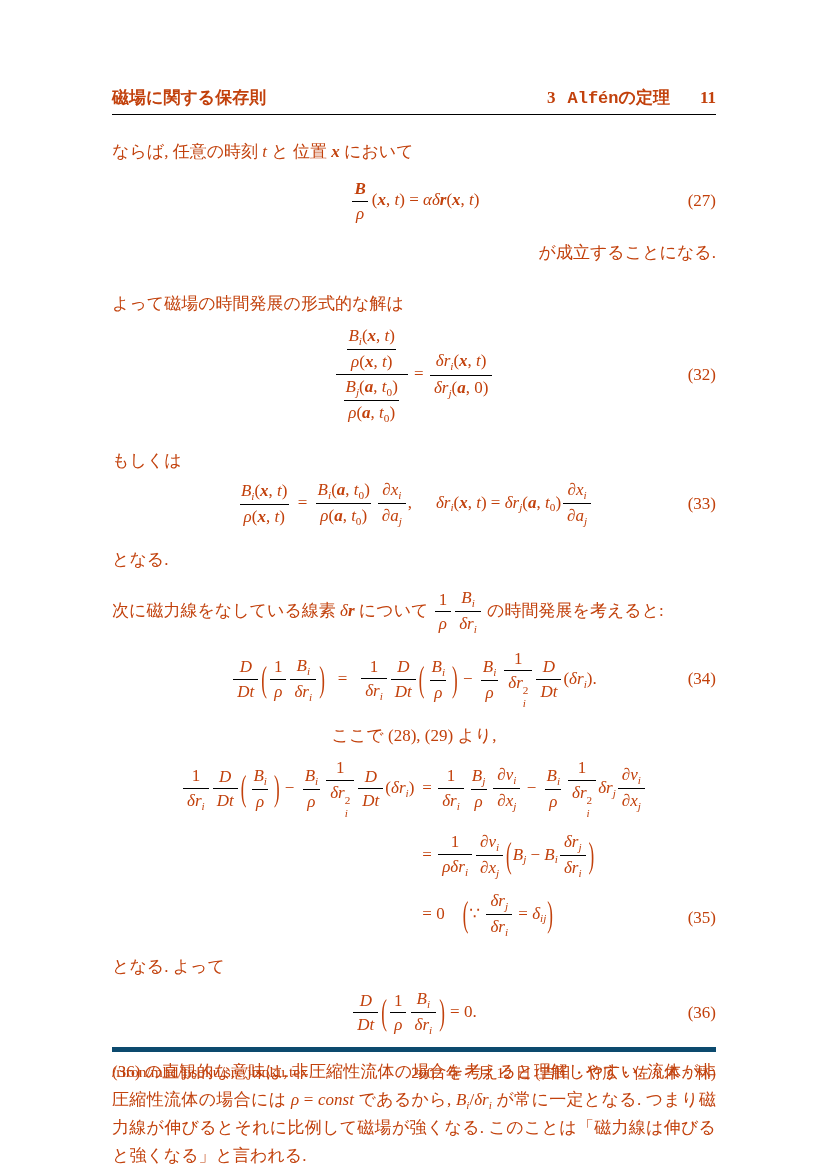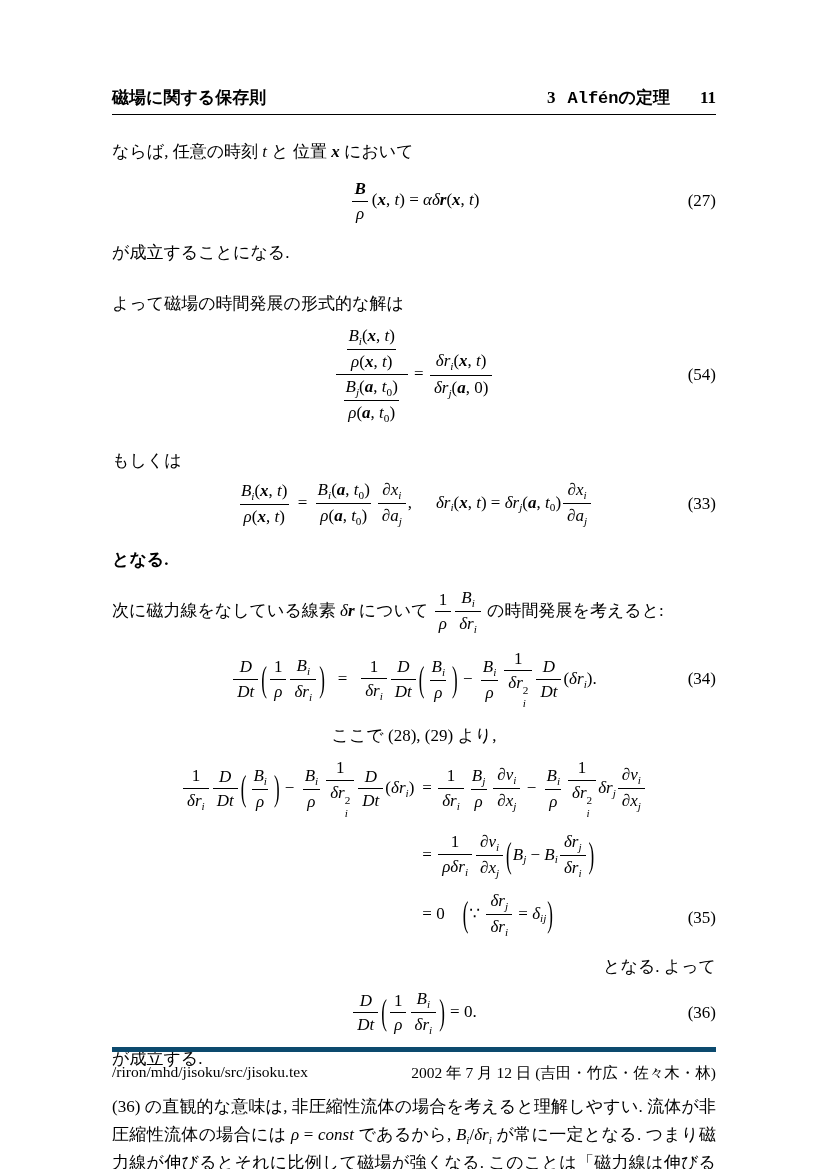--- a/index.html
+++ b/index.html
@@ -1,38 +1,38 @@
 <!DOCTYPE html>
 <html><head>
 <meta charset="utf-8">
 <style>
   html,body{margin:0;padding:0;background:#ffffff;}
   .page{
-    position:relative;width:719px;height:1169px;background:#ffffff;color:#000000;
+    position:relative;width:719px;height:1169px;background:#ffffff;color:#c2410c;
     font-family:"Liberation Serif","DejaVu Serif",serif;font-size:17px;overflow:hidden;
   }
   .content{position:absolute;left:112px;top:0;width:604px;}
   
   .header{display:flex;justify-content:space-between;align-items:baseline;margin-top:86px;}
   .h-left{font-family:"Liberation Sans","DejaVu Sans",sans-serif;font-weight:bold;font-size:17px;}
   .h-right{display:flex;align-items:baseline;font-weight:bold;}
   .h-secno{margin-right:12px;}
   .h-sectitle{font-family:Liberation Mono, monospace;font-size:17px;}
   .h-pageno{margin-left:30px;}
   .hrule{border-top:1.4px solid #000;margin-top:5px;}
   
   .para{margin:0;line-height:25px;text-align:left;}
   .b-p1{margin-top:24px;}
-  .b-p2{margin-top:17px;}
+  .b-p2{margin-top:17px;text-align:right;}
   .b-p3{margin-top:26px;}
   .b-p4{margin-top:24px;}
-  .b-p5{margin-top:20px;font-weight:bold;}
+  .b-p5{margin-top:20px;}
   .b-p6{margin-top:16px;}
   .b-p7{margin-top:10px;text-align:center;}
-  .b-p8{margin-top:8px;text-align:right;}
+  .b-p8{margin-top:8px;}
   .b-p9{margin-top:8px;}
   .b-p10{margin-top:22px;line-height:28px;text-align:justify;}
   
   .disp{position:relative;display:flex;justify-content:center;align-items:center;}
   .b-eq31{margin:15px 0 15px;}
   .b-eq32{margin:10px 0 10px;}
   .b-eq33{margin:7px 0 7px;}
   .b-eq34{margin:13px 0 13px;}
   .b-eq35{margin:10px 0 16px;}
   .b-eq36{margin:10px 0 10px;}
@@ -93,21 +93,21 @@
                 <span class="fden"><span class="t i">ρ</span><span class="t rm">(</span><span class="t bi">x</span><span class="t rm">, </span><span class="t i">t</span><span class="t rm">)</span></span>
               </span></span>
             <span class="fden"><span class="frac">
                 <span class="fnum"><span class="t i">B</span><span class="msub i">j</span><span class="t rm">(</span><span class="t bi">a</span><span class="t rm">, </span><span class="t i">t</span><span class="msub rm">0</span><span class="t rm">)</span></span>
                 <span class="fden"><span class="t i">ρ</span><span class="t rm">(</span><span class="t bi">a</span><span class="t rm">, </span><span class="t i">t</span><span class="msub rm">0</span><span class="t rm">)</span></span>
               </span></span>
           </span><span class="t rm"> = </span><span class="frac">
             <span class="fnum"><span class="t i">δr</span><span class="msub i">i</span><span class="t rm">(</span><span class="t bi">x</span><span class="t rm">, </span><span class="t i">t</span><span class="t rm">)</span></span>
             <span class="fden"><span class="t i">δr</span><span class="msub i">j</span><span class="t rm">(</span><span class="t bi">a</span><span class="t rm">, 0)</span></span>
           </span></span>
-      <span class="eqnum">(54)</span>
+      <span class="eqnum">(32)</span>
     </div>
 
     <p class="para b-p4">もしくは</p>
 
     <div class="disp b-eq33">
       <span class="eq-main"><span class="frac">
             <span class="fnum"><span class="t i">B</span><span class="msub i">i</span><span class="t rm">(</span><span class="t bi">x</span><span class="t rm">, </span><span class="t i">t</span><span class="t rm">)</span></span>
             <span class="fden"><span class="t i">ρ</span><span class="t rm">(</span><span class="t bi">x</span><span class="t rm">, </span><span class="t i">t</span><span class="t rm">)</span></span>
           </span><span class="t rm"> = </span><span class="frac">
             <span class="fnum"><span class="t i">B</span><span class="msub i">i</span><span class="t rm">(</span><span class="t bi">a</span><span class="t rm">, </span><span class="t i">t</span><span class="msub rm">0</span><span class="t rm">)</span></span>
@@ -243,21 +243,20 @@
           </span><span class="big">(</span><span class="frac">
             <span class="fnum"><span class="t rm">1</span></span>
             <span class="fden"><span class="t i">ρ</span></span>
           </span><span class="frac">
             <span class="fnum"><span class="t i">B</span><span class="msub i">i</span></span>
             <span class="fden"><span class="t i">δr</span><span class="msub i">i</span></span>
           </span><span class="big">)</span><span class="t rm"> = 0.</span></span>
       <span class="eqnum">(36)</span>
     </div>
 
-    <p class="para b-p9">が成立する.</p>
     <p class="para b-p10"><span class="t jp">(36) の直観的な意味は, 非圧縮性流体の場合を考えると理解しやすい. 流体が非圧縮性流体の場合には </span><span class="t i">ρ</span><span class="t rm"> = </span><span class="t i">const</span><span class="t jp"> であるから, </span><span class="t i">B</span><span class="msub i">i</span><span class="t rm">/</span><span class="t i">δr</span><span class="msub i">i</span><span class="t jp"> が常に一定となる. つまり磁力線が伸びるとそれに比例して磁場が強くなる. このことは「磁力線は伸びると強くなる」と言われる.</span></p>
 
   </div>
 
   <div class="footer">
     <span>/riron/mhd/jisoku/src/jisoku.tex</span>
     <span>2002 年 7 月 12 日 (吉田・竹広・佐々木・林)</span>
   </div>
 </div>
 

